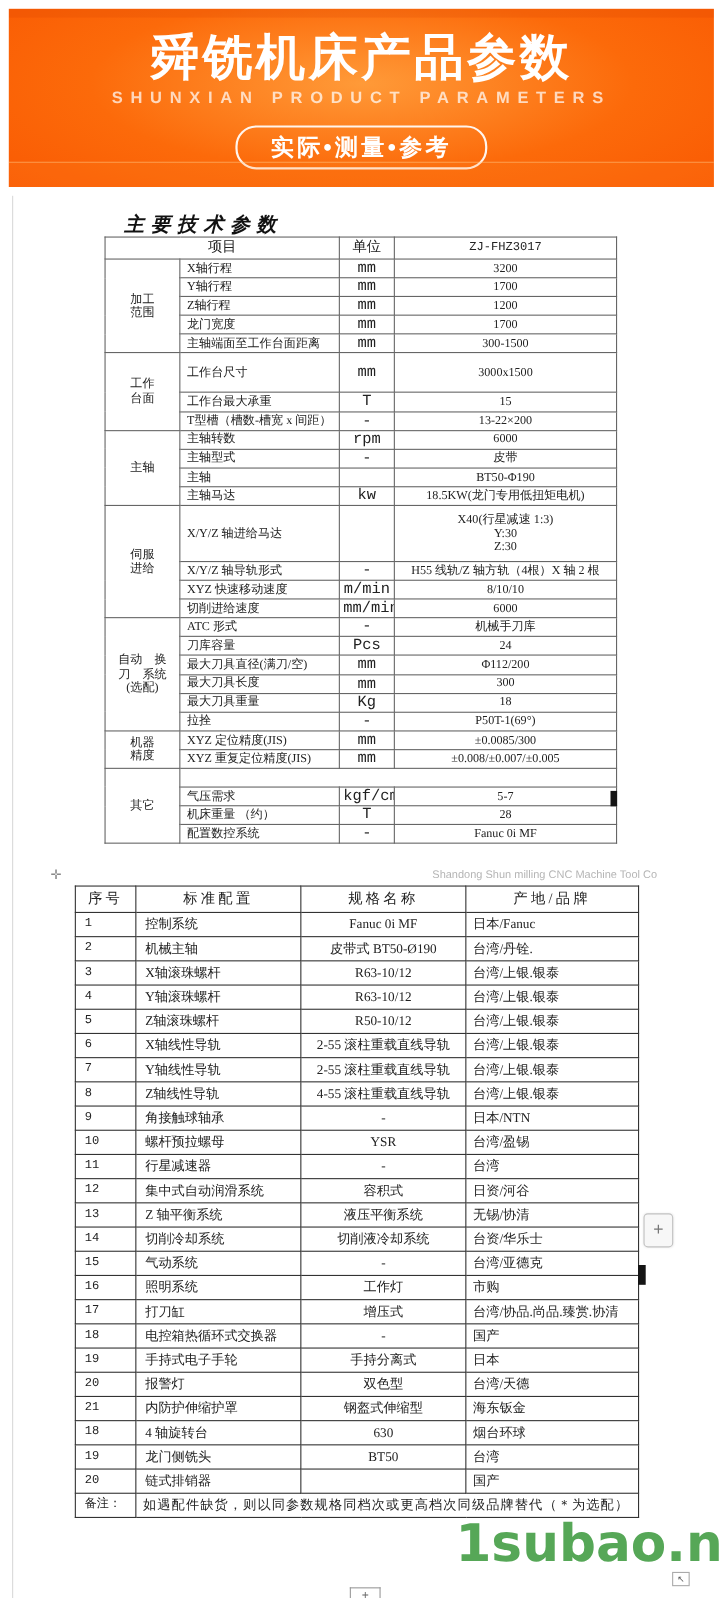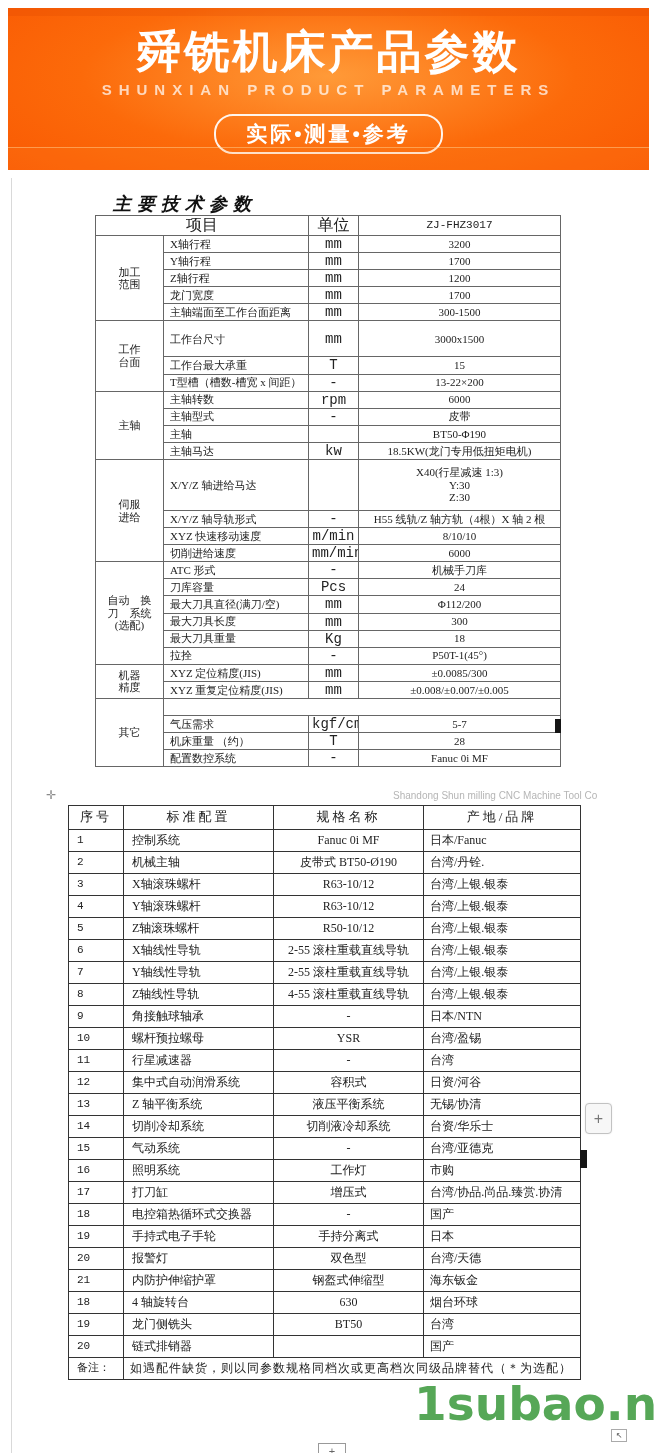--- a/index.html
+++ b/index.html
@@ -29,21 +29,21 @@
   .sec1-title { position:absolute; left:113px; top:192px; font-size:18px; font-weight:700;
     font-style:italic; letter-spacing:6px; color:#111;
     font-family:"Liberation Serif", serif; }
 
   table { border-collapse:collapse; table-layout:fixed; }
   td, th { border:1px solid #666; font-family:"Liberation Serif", serif; color:#222;
     overflow:hidden; }
 
   .spec-table { position:absolute; left:95px; top:215px; width:465px; }
   .spec-table td, .spec-table th { font-size:11px; height:17px; line-height:1.15; padding:0 3px; }
-  .spec-table th { font-weight:400; text-align:center; height:20px; font-size:16px; }
+  .spec-table th { font-weight:400; text-align:center; height:20px; font-size:13px;font-family:Liberation Mono, monospace; }
   .spec-table td.group { text-align:center; white-space:pre-line; }
   .spec-table td.item { text-align:left; padding-left:6px; }
   .spec-table td.unit { text-align:center; font-family:"Liberation Mono", monospace; font-size:14px; }
   .spec-table td.value { text-align:center; white-space:pre-line; }
   .spec-table tr.tall td { height:36px; }
   .spec-table tr.xtall td { height:51px; }
   .spec-table .th-model { font-family:"Liberation Mono", monospace; font-size:11px; }
 
   
   .company-mark { position:absolute; left:393px; top:790px; font-size:10px; color:#b5b5b5; }
@@ -219,21 +219,21 @@
           <td class="value">300</td>
         </tr>
         <tr>
           <td class="item">最大刀具重量</td>
           <td class="unit">Kg</td>
           <td class="value">18</td>
         </tr>
         <tr>
           <td class="item">拉拴</td>
           <td class="unit">-</td>
-          <td class="value">P50T-1(45°)</td>
+          <td class="value">P50T-1(69°)</td>
         </tr>
         <tr>
           <td class="group" rowspan="2">机器
 精度</td>
           <td class="item">XYZ 定位精度(JIS)</td>
           <td class="unit">mm</td>
           <td class="value">±0.0085/300</td>
         </tr>
         <tr>
           <td class="item">XYZ 重复定位精度(JIS)</td>

